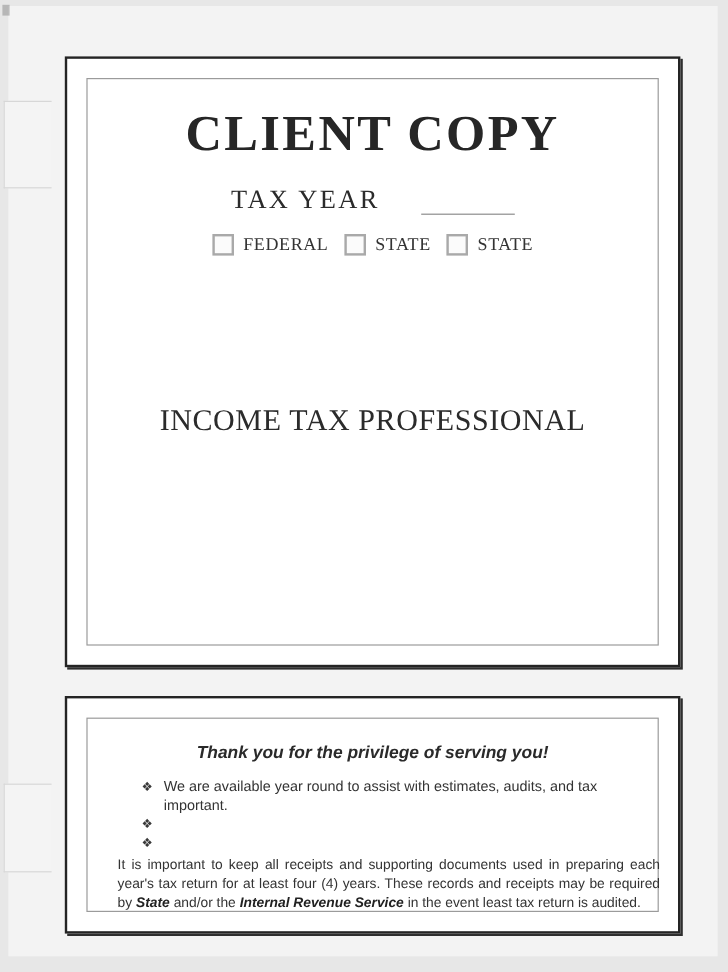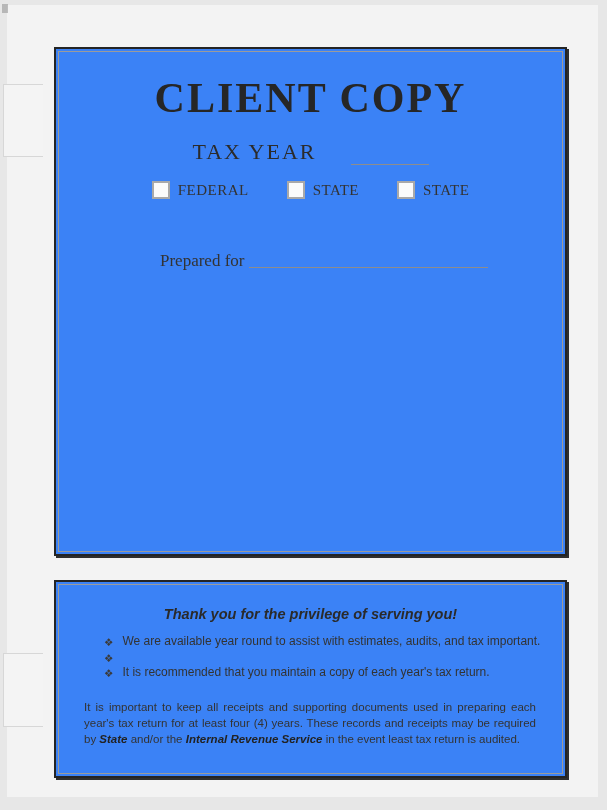--- a/index.html
+++ b/index.html
@@ -19,24 +19,24 @@
   }
   .tab{
     position:absolute;left:3px;width:39px;
     background:#f4f4f4;
     border:1px solid #d7d7d7;border-right:none;
   }
   .tab-top{top:84px;height:71px;}
   .tab-bottom{top:653px;height:72px;}
   .panel{
     position:absolute;left:54px;width:513px;
-    background:#3b82f6;
+    background:#ffffff;
     border:2px solid #242424;
     box-shadow:2px 2px 0 #2e2e2e;
-    padding:2px;
+    padding:16px;
     box-sizing:border-box;
   }
   .panel-main{top:47px;height:509px;}
   .panel-footer{top:580px;height:198px;}
   .panel-inner{
     position:relative;width:100%;height:100%;
     border:1px solid #9b9b9b;
     box-sizing:border-box;
   }
   
@@ -50,21 +50,21 @@
     position:absolute;top:87px;left:0;right:0;
     display:flex;justify-content:center;align-items:flex-end;
     font-size:22px;letter-spacing:2px;color:#2b2b2b;gap:20px;
   }
   .taxyear-blank{
     display:inline-block;width:78px;height:20px;margin-left:14px;
     border-bottom:1.5px solid #8d8d8d;
   }
   .cb-row{
     position:absolute;top:129px;left:0;right:0;
-    display:flex;justify-content:center;align-items:center;gap:38px;
+    display:flex;justify-content:center;align-items:center;gap:13px;
   }
   .cb-item{display:flex;align-items:center;}
   .cb-box{
     width:14px;height:14px;background:#fbfbfb;
     border:2px solid #a9a9a9;display:inline-block;
   }
   .cb-label{
     font-size:15px;letter-spacing:.5px;margin-left:8px;color:#333;
   }
   .prepared-row{
@@ -136,45 +136,41 @@
       <span class="cb-item">
         <span class="cb-box"></span>
         <span class="cb-label">STATE</span>
       </span>
       <span class="cb-item">
         <span class="cb-box"></span>
         <span class="cb-label">STATE</span>
       </span>
     </div>
 
-    <div class="prepared-row">
-      <span>Prepared for</span>
-      <span class="prepared-line"></span>
-    </div>
 
+    <div class="preparer-line">INCOME TAX PROFESSIONAL</div>
 
   </div>
 </div>
 
 <div class="panel panel-footer">
   <div class="panel-inner">
 
     <p class="footer-heading">Thank you for the privilege of serving you!</p>
 
     <div class="bullet-list">
       <div class="bullet-row">
         <span class="bullet-glyph">❖</span>
         <span>We are available year round to assist with estimates, audits, and tax important.</span>
       </div>
       <div class="bullet-row">
         <span class="bullet-glyph">❖</span>
       </div>
       <div class="bullet-row">
         <span class="bullet-glyph">❖</span>
-        <span>It is recommended that you maintain a copy of each year's tax return.</span>
       </div>
     </div>
 
     <p class="disclaimer">
       <span>It is important to keep all receipts and supporting documents used in preparing each year's tax return for at least four (4) years. These records and receipts may be required by</span>
       <span class="em">State</span>
       <span>and/or the</span>
       <span class="em">Internal Revenue Service</span>
       <span>in the event least tax return is audited.</span>
     </p>

